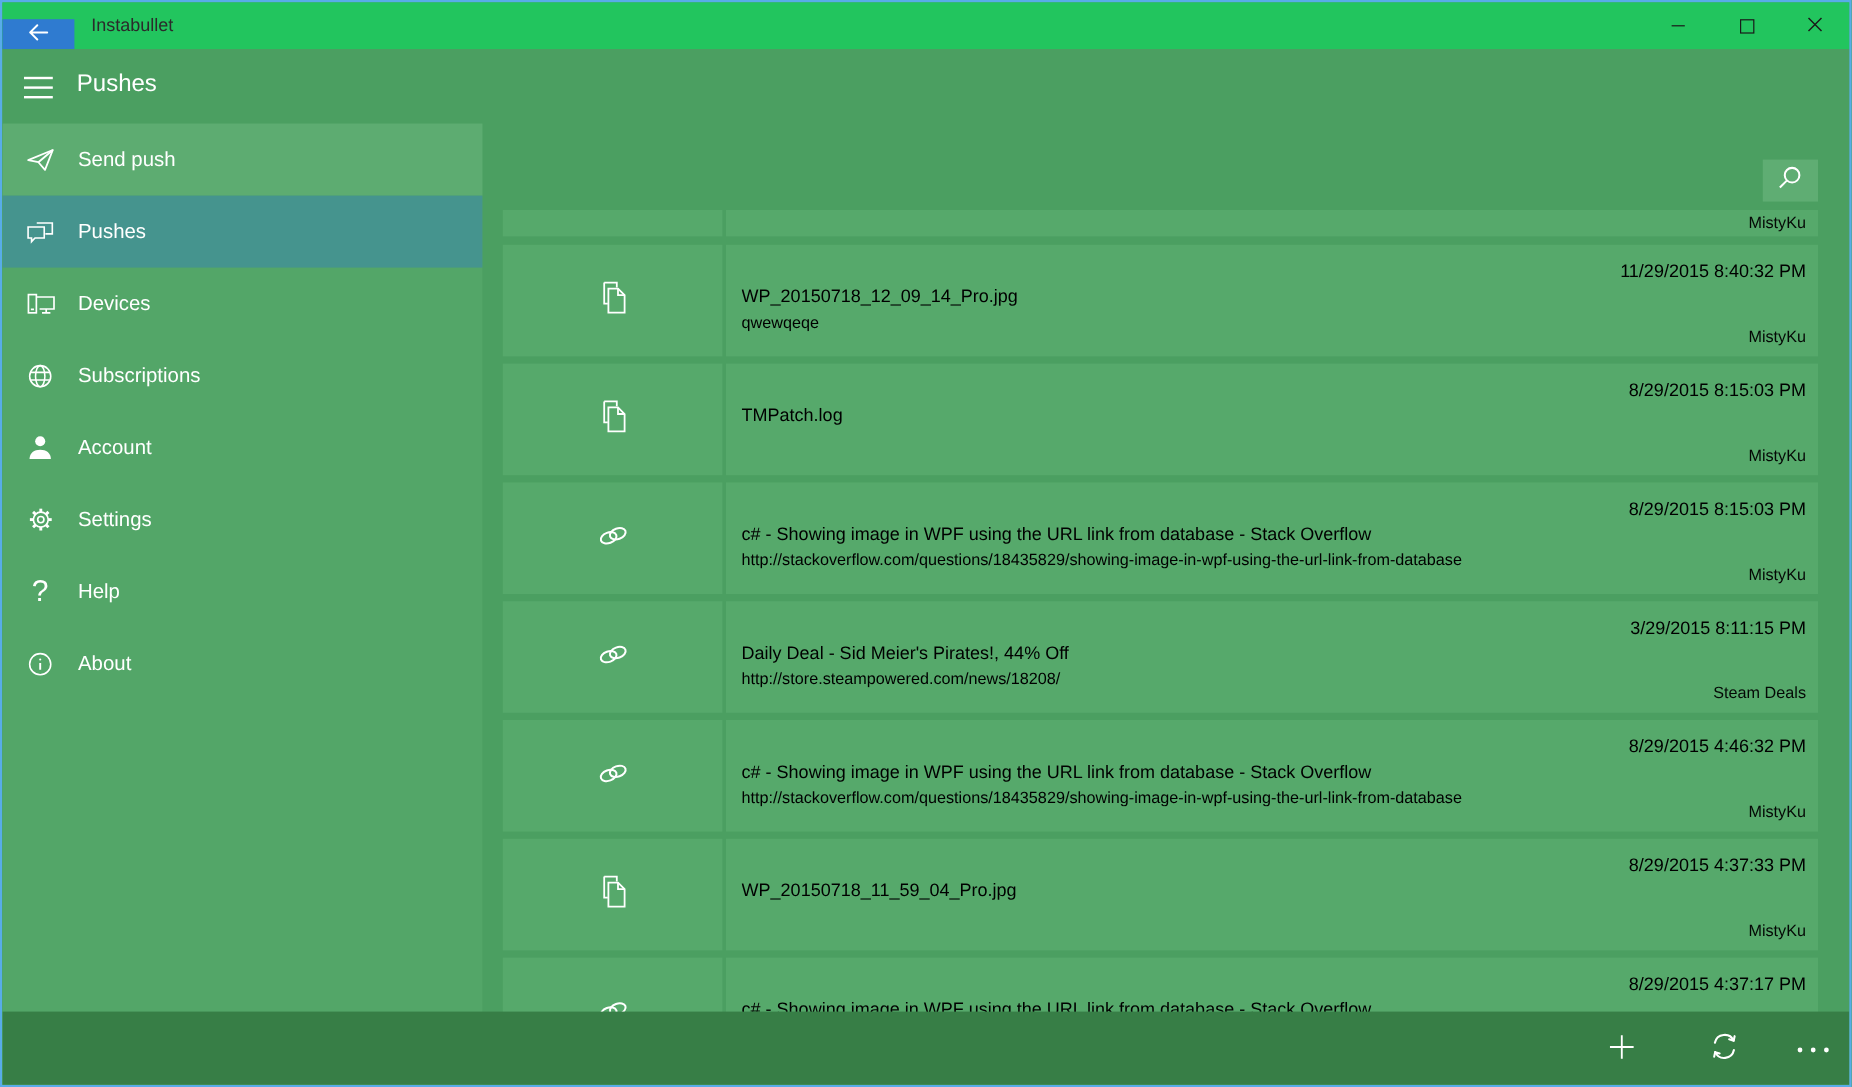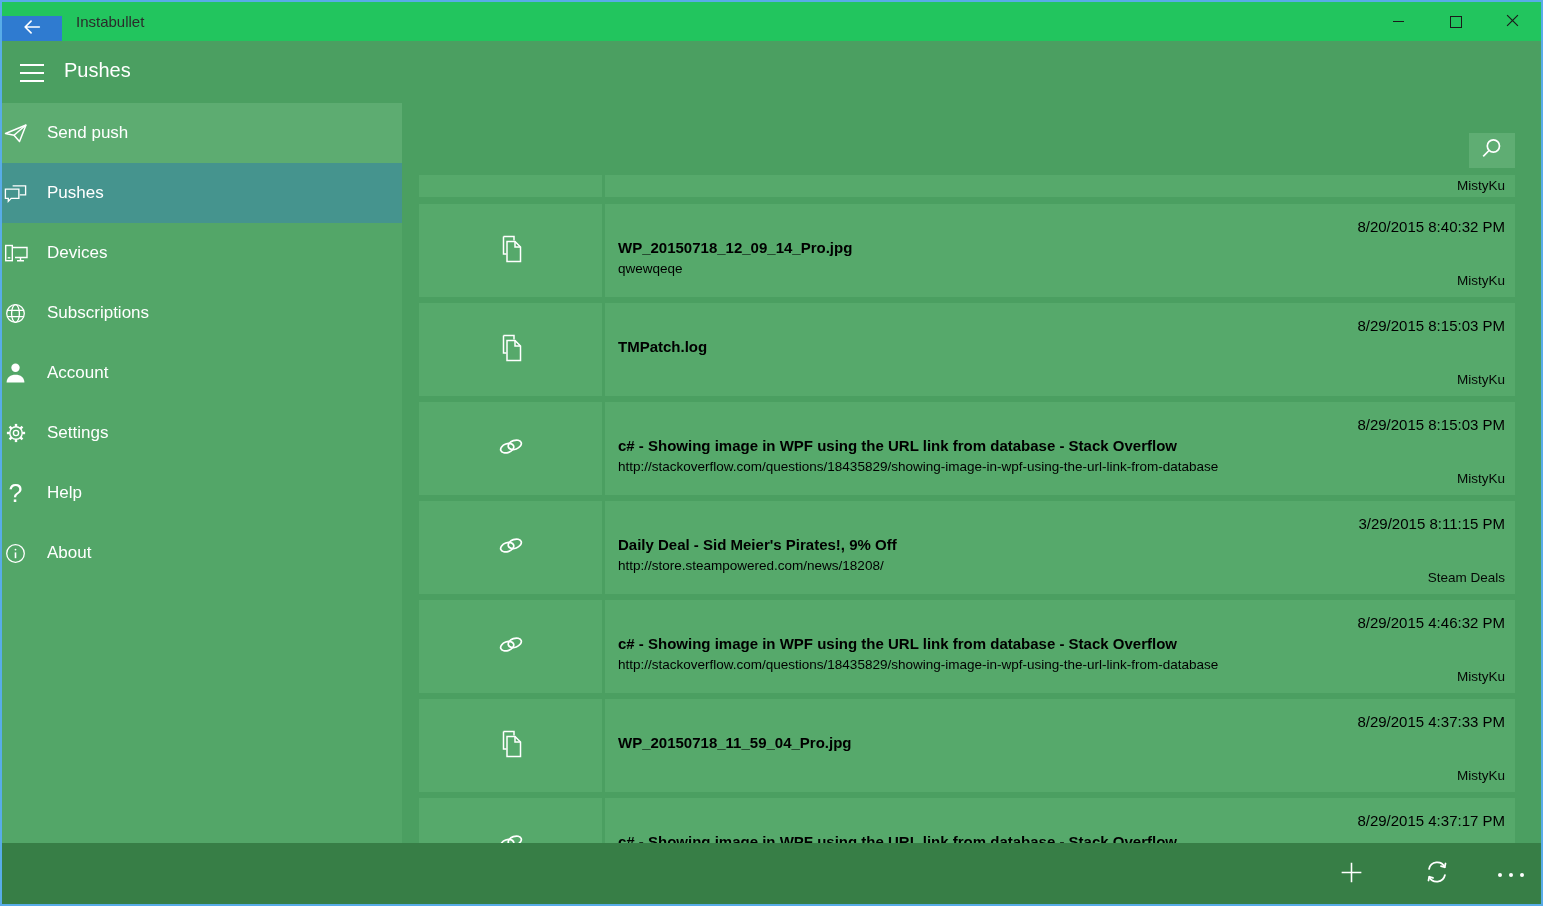--- a/index.html
+++ b/index.html
@@ -15,37 +15,37 @@
   .max-glyph{width:10px;height:10px;border:1px solid #1A1A1A}
   
   .app{position:relative;flex:1;background:#4B9F61;overflow:hidden}
   
   .sidebar{position:absolute;left:0;top:0;bottom:0;width:400px}
   .sidebar-header{height:62px;position:relative}
   .hamburger{position:absolute;left:18px;top:23px;width:24px;height:18px;background:none;border:none;padding:0;cursor:pointer;display:flex;flex-direction:column;justify-content:space-between}
   .hamburger .bar{height:2px;background:#fff;width:100%}
   .pane-title{position:absolute;left:62px;top:18px;font-size:20px;color:#fff}
   .menu{position:absolute;top:62px;left:0;right:0;bottom:0;background:#53A668}
-  .menu-item{height:60px;display:flex;align-items:center;gap:18px;color:#fff;cursor:pointer}
+  .menu-item{height:60px;display:flex;align-items:center;padding-left:18px;gap:18px;color:#fff;cursor:pointer}
   .menu-item.hover{background:#5DAC71}
   .menu-item.selected{background:#45948E}
   .item-icon{width:27px;display:flex;justify-content:center;align-items:center}
   .item-label{font-size:17px}
   .qmark{font-size:25px;line-height:1;color:#fff}
   
   .content{position:absolute;left:400px;top:0;right:0;bottom:0}
   .search-btn{position:absolute;top:92px;right:26px;width:46px;height:35px;background:#5FAD73;border:none;display:flex;align-items:center;justify-content:center;cursor:pointer}
   .push-list{position:absolute;top:134px;left:17px;right:26px}
   .push-row{display:grid;grid-template-columns:183px 1fr;column-gap:3px;height:93px;margin-bottom:6px;cursor:pointer}
   .push-row.clip-top{height:22px;margin-bottom:7px}
   .cell{background:#56A96B}
   .icon-cell{display:flex;align-items:center;justify-content:center}
   .body-cell{position:relative;color:#000000;overflow:hidden}
   .row-timestamp{position:absolute;top:14px;right:10px;font-size:15px;white-space:nowrap}
-  .row-title{position:absolute;top:35px;left:13px;right:14px;font-size:15px;font-weight:bold;white-space:nowrap;overflow:hidden}
+  .row-title{position:absolute;top:35px;left:13px;right:14px;font-size:15px;font-weight:normal;white-space:nowrap;overflow:hidden}
   .row-subtitle{position:absolute;top:57px;left:13px;right:14px;font-size:13.5px;white-space:nowrap;overflow:hidden}
   .row-sender{position:absolute;bottom:9px;right:10px;font-size:13.5px;opacity:.95}
   .clip-top .row-sender{bottom:4px}
   
   .appbar{position:absolute;left:0;right:0;bottom:0;height:61px;background:#377E46;z-index:5}
   .appbar-btn{position:absolute;top:0;height:100%;width:56px;background:none;border:none;padding:0;display:flex;align-items:center;justify-content:center;cursor:pointer}
 </style>
 </head>
 <body>
 
@@ -199,21 +199,21 @@
           <div class="push-row">
     <div class="cell icon-cell">
       <span class="push-icon"><svg width="29" height="32" viewBox="0 0 28 32" fill="none" stroke="#fff" stroke-width="1.5">
                   <path d="M7 3.5 H17.5 V7.5"></path>
                   <path d="M7 3.5 V21 H10"></path>
                   <path d="M10.5 8.5 H18.5 L24 14 V28.5 H10.5 Z" fill="#56A96B"></path>
                   <path d="M18.5 8.5 V14 H24"></path>
                 </svg></span>
     </div>
     <div class="cell body-cell">
-      <span class="row-timestamp">8/20/2015 8:40:32 PM</span>
+      <span class="row-timestamp">11/29/2015 8:40:32 PM</span>
       <span class="row-title">WP_20150718_12_09_14_Pro.jpg</span>
       <span class="row-subtitle">qwewqeqe</span>
       <span class="row-sender">MistyKu</span>
     </div>
   </div>
           <div class="push-row">
     <div class="cell icon-cell">
       <span class="push-icon"><svg width="29" height="32" viewBox="0 0 28 32" fill="none" stroke="#fff" stroke-width="1.5">
                   <path d="M7 3.5 H17.5 V7.5"></path>
                   <path d="M7 3.5 V21 H10"></path>
@@ -244,21 +244,21 @@
   </div>
           <div class="push-row">
     <div class="cell icon-cell">
       <span class="push-icon"><svg width="30" height="21" viewBox="0 0 30 21" fill="none" stroke="#fff" stroke-width="1.7">
                   <ellipse cx="11.2" cy="12.2" rx="6.8" ry="4.4" transform="rotate(-20 11.2 12.2)"></ellipse>
                   <ellipse cx="18.8" cy="8.8" rx="6.8" ry="4.4" transform="rotate(-20 18.8 8.8)"></ellipse>
                 </svg></span>
     </div>
     <div class="cell body-cell">
       <span class="row-timestamp">3/29/2015 8:11:15 PM</span>
-      <span class="row-title">Daily Deal - Sid Meier's Pirates!, 9% Off</span>
+      <span class="row-title">Daily Deal - Sid Meier's Pirates!, 44% Off</span>
       <span class="row-subtitle">http://store.steampowered.com/news/18208/</span>
       <span class="row-sender">Steam Deals</span>
     </div>
   </div>
           <div class="push-row">
     <div class="cell icon-cell">
       <span class="push-icon"><svg width="30" height="21" viewBox="0 0 30 21" fill="none" stroke="#fff" stroke-width="1.7">
                   <ellipse cx="11.2" cy="12.2" rx="6.8" ry="4.4" transform="rotate(-20 11.2 12.2)"></ellipse>
                   <ellipse cx="18.8" cy="8.8" rx="6.8" ry="4.4" transform="rotate(-20 18.8 8.8)"></ellipse>
                 </svg></span>

